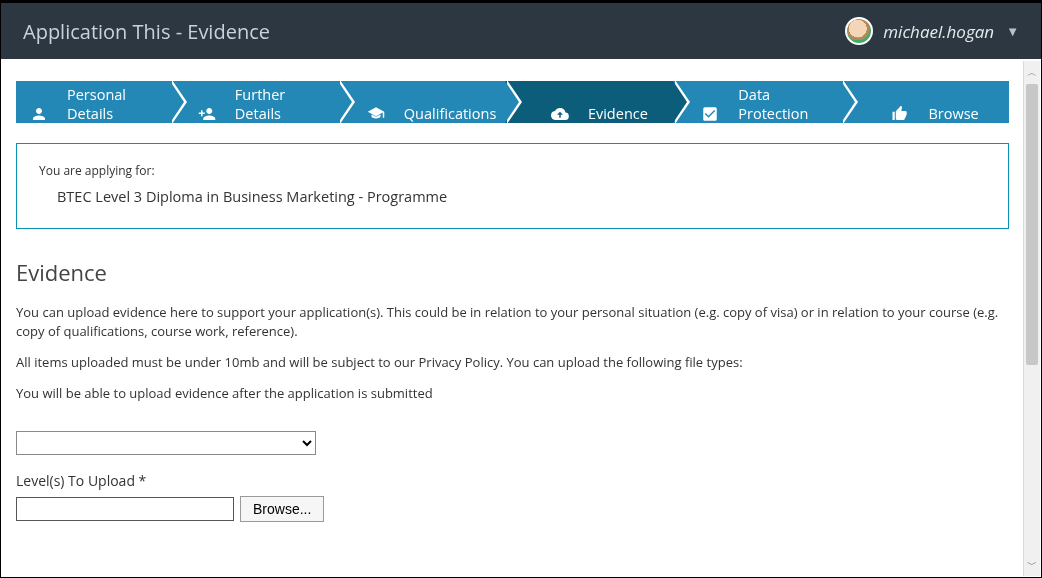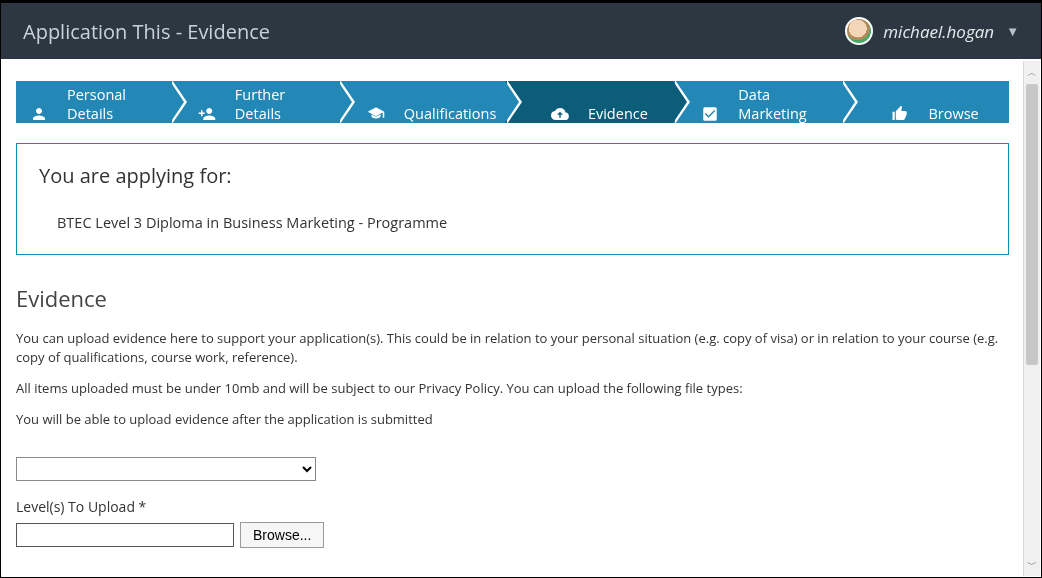--- a/index.html
+++ b/index.html
@@ -92,21 +92,21 @@
   .step-icon { width: 18px; height: 18px; display:inline-flex; align-items:center; justify-content:center; }
   .step-icon svg { width: 18px; height: 18px; fill: #fff; }
 
   
   .info-box {
     border: 1px solid #0b8fb3;
     padding: 18px 22px 22px 22px;
     margin-bottom: 28px;
     color: #333;
   }
-  .info-box .lead { font-size: 20px; margin-bottom: 24px; }
+  .info-box .lead { font-size: 12px; margin-bottom: 8px; }
   .info-box .program { font-size: 14.5px; padding-left: 18px; }
 
   
   h2.section { font-size: 22px; font-weight: 400; color: #444; margin-bottom: 16px; }
   p.body { font-size: 13px; line-height: 1.45; color: #333; margin-bottom: 12px; }
   .form-row { margin-bottom: 16px; }
   .form-label { font-size: 14px; color: #333; margin-bottom: 6px; display: block; }
   select.evidence-type {
     width: 300px; height: 24px;
     border: 1px solid #8a8a8a;
@@ -183,21 +183,21 @@
             </svg>
         </span>
         <span>Evidence</span>
       </div>
       <div class="step light">
         <span class="step-icon">
           <svg viewBox="0 0 24 24">
               <path d="M19 3H5a2 2 0 0 0-2 2v14a2 2 0 0 0 2 2h14a2 2 0 0 0 2-2V5a2 2 0 0 0-2-2zm-9 14l-5-5 1.41-1.41L10 14.17l7.59-7.59L19 8l-9 9z"></path>
             </svg>
         </span>
-        <span>Data Marketing</span>
+        <span>Data Protection</span>
       </div>
       <div class="step light">
         <span class="step-icon">
           <svg viewBox="0 0 24 24">
               <path d="M2 20h3V9H2v11zm19-10c0-1.1-.9-2-2-2h-5.31l.95-4.57.03-.32c0-.41-.17-.79-.44-1.06L13.17 1 7 7.59C6.63 7.95 6.41 8.45 6.41 9v9c0 1.1.9 2 2 2h8c.83 0 1.54-.5 1.84-1.22l2.54-5.93c.08-.2.12-.41.12-.63V10z"></path>
             </svg>
         </span>
         <span>Browse</span>
       </div>
     </div>

